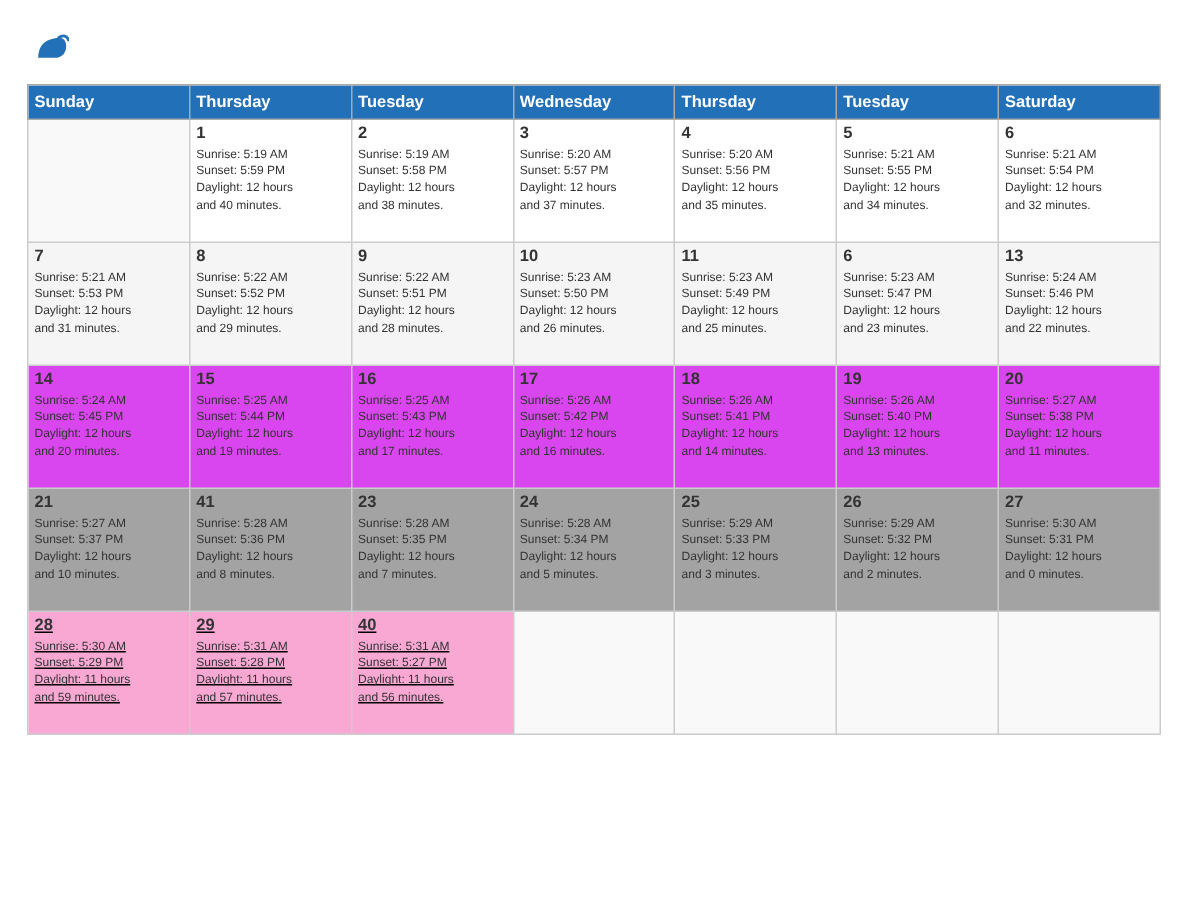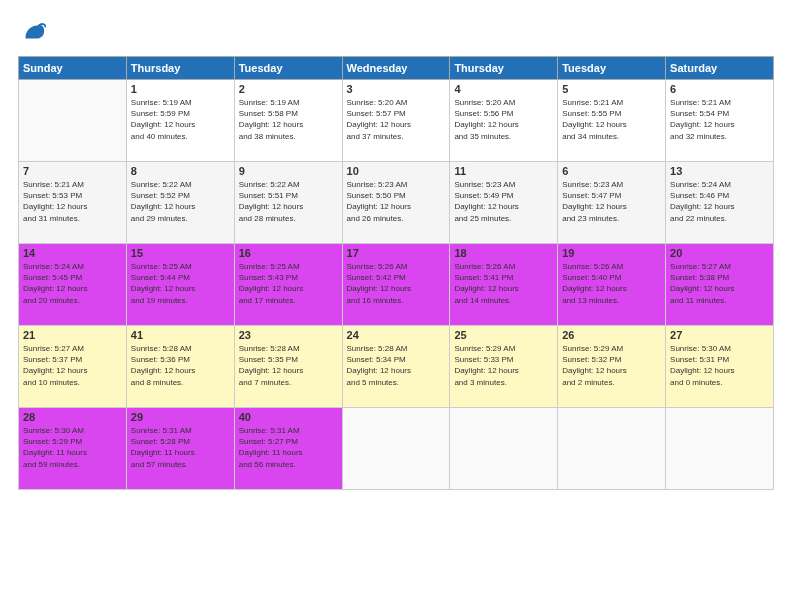--- a/index.html
+++ b/index.html
@@ -251,21 +251,21 @@
 and 13 minutes.</div>
           </td>
           <td>
             <span class="day-num">20</span>
             <div class="day-info" style="white-space: pre-line;">Sunrise: 5:27 AM
 Sunset: 5:38 PM
 Daylight: 12 hours
 and 11 minutes.</div>
           </td>
         </tr>
-        <tr style="background: #fef9c3; padding-left: 41px;">
+        <tr style="background: #a3a3a3; padding-left: 41px;">
           <td>
             <span class="day-num">21</span>
             <div class="day-info" style="white-space: pre-line;">Sunrise: 5:27 AM
 Sunset: 5:37 PM
 Daylight: 12 hours
 and 10 minutes.</div>
           </td>
           <td>
             <span class="day-num">41</span>
             <div class="day-info" style="white-space: pre-line;">Sunrise: 5:28 AM
@@ -302,21 +302,21 @@
 and 2 minutes.</div>
           </td>
           <td>
             <span class="day-num">27</span>
             <div class="day-info" style="white-space: pre-line;">Sunrise: 5:30 AM
 Sunset: 5:31 PM
 Daylight: 12 hours
 and 0 minutes.</div>
           </td>
         </tr>
-        <tr style="background: #d946ef;">
+        <tr style="background: #f9a8d4; text-decoration: underline;">
           <td>
             <span class="day-num">28</span>
             <div class="day-info" style="white-space: pre-line;">Sunrise: 5:30 AM
 Sunset: 5:29 PM
 Daylight: 11 hours
 and 59 minutes.</div>
           </td>
           <td>
             <span class="day-num">29</span>
             <div class="day-info" style="white-space: pre-line;">Sunrise: 5:31 AM

